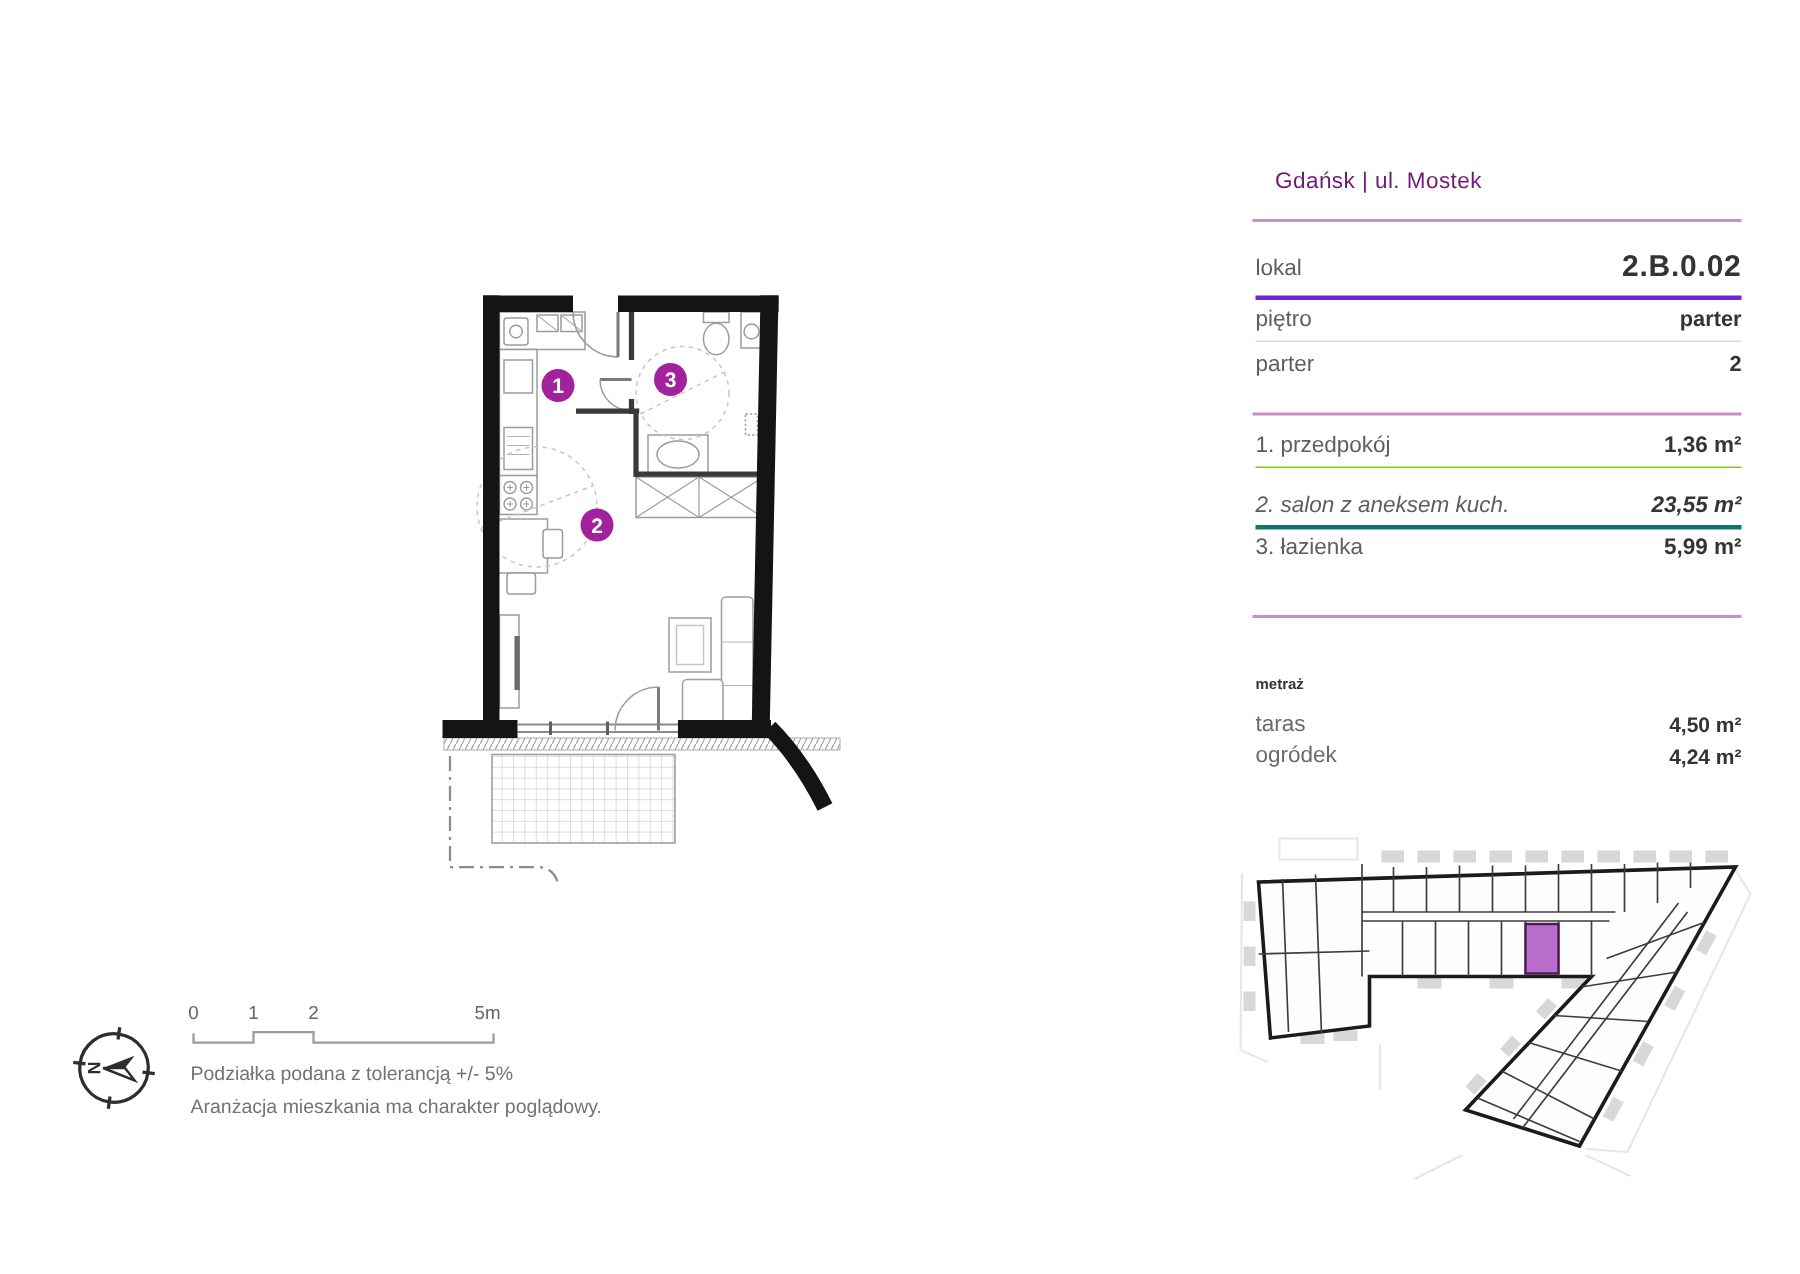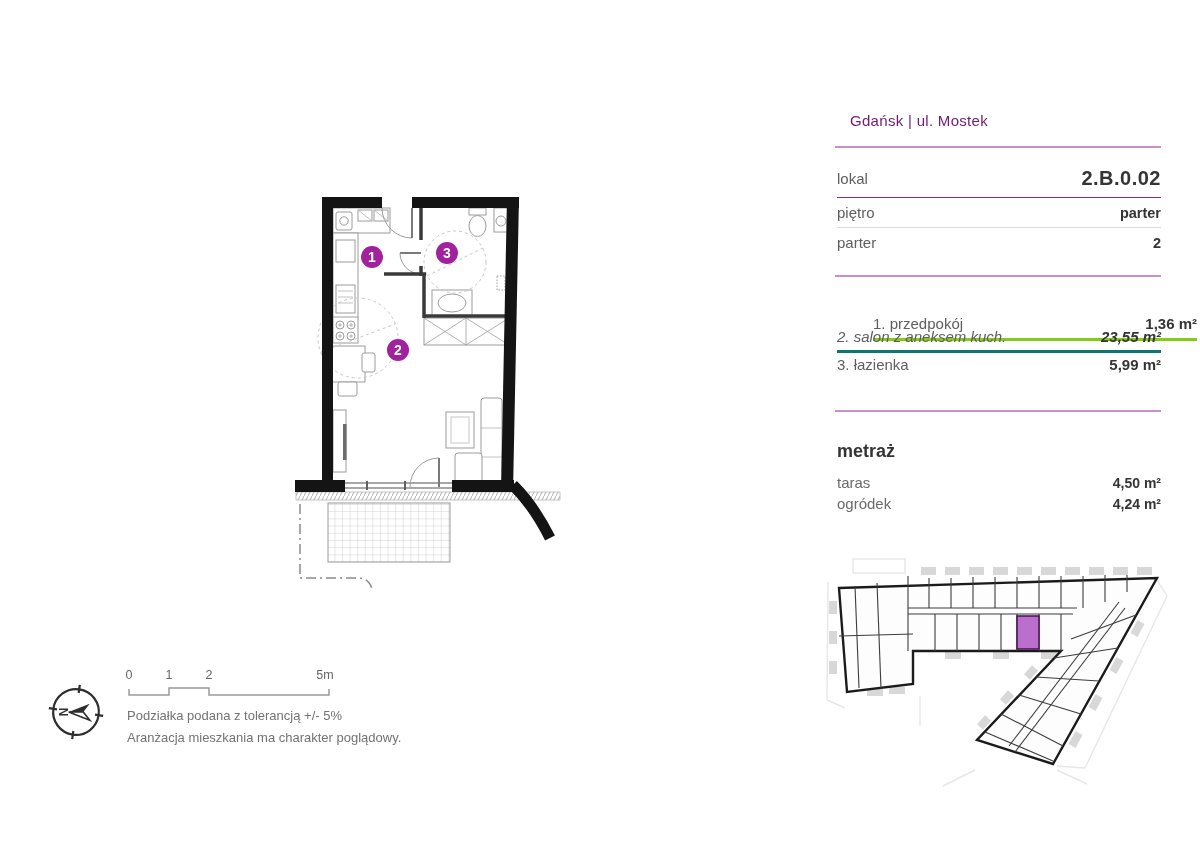--- a/index.html
+++ b/index.html
@@ -7,32 +7,32 @@
          font-family:"Liberation Sans", sans-serif;color:#3a3a3a;}
   .abs{position:absolute;}
   
   .panel{position:absolute;left:835px;top:0;width:326px;height:849px;}
   .location{position:absolute;top:112px;left:2px;font-size:15px;color:#701a75;letter-spacing:.3px;margin-left:13px;}
   .hr-purple{position:absolute;left:0;width:326px;border-top:2px solid #c98fc9;}
   .hr1{top:146px;} .hr2{top:275px;} .hr3{top:410px;}
   .prow{position:absolute;left:2px;width:324px;display:flex;justify-content:space-between;align-items:center;}
   .prow .lbl{font-size:15px;color:#5e5e5e;}
   .prow .val{font-weight:bold;color:#343434;}
-  .row-lokal{top:160px;height:37px;border-bottom:1px solid #6d28d9;}
+  .row-lokal{top:160px;height:37px;border-bottom:3px solid #6d28d9;}
   .row-lokal .val{font-size:20px;letter-spacing:.5px;}
   .row-pietro{top:198px;height:29px;border-bottom:1px solid #d9d9d9;}
   .row-pietro .val,.row-budynek .val{font-size:14.5px;}
   .row-budynek{top:228px;height:29px;}
   .room-row .lbl{font-size:15px;color:#5e5e5e;}
   .room-row .val{font-size:15px;}
-  .room-1{top:309px;height:29px;border-bottom:3px solid #84cc16;margin-left:36px;}
+  .room-1{top:282px;height:29px;border-bottom:1px solid #84cc16;}
   .room-2{top:322px;height:28px;border-bottom:3px solid #0f766e;font-style:italic;}
   .room-3{top:350px;height:29px;}
   .row-metraz{top:426px;height:42px;align-items:flex-end;}
-  .row-metraz .lbl{font-weight:bold;color:#343434;font-size:18px;padding-bottom:6px;}
+  .row-metraz .lbl{font-weight:bold;color:#343434;font-size:10px;padding-bottom:6px;}
   .row-metraz .val{font-size:31px;letter-spacing:.5px;}
   .row-taras{top:472px;height:21px;}
   .row-ogrodek{top:493px;height:21px;}
   .row-taras .lbl,.row-ogrodek .lbl{color:#6a6a6a;}
   .row-taras .val,.row-ogrodek .val{font-size:14px;}
   
   .notes{position:absolute;left:127px;top:705px;font-size:13px;color:#737373;line-height:22px;}
   svg{display:block;}
 </style>
 </head>

